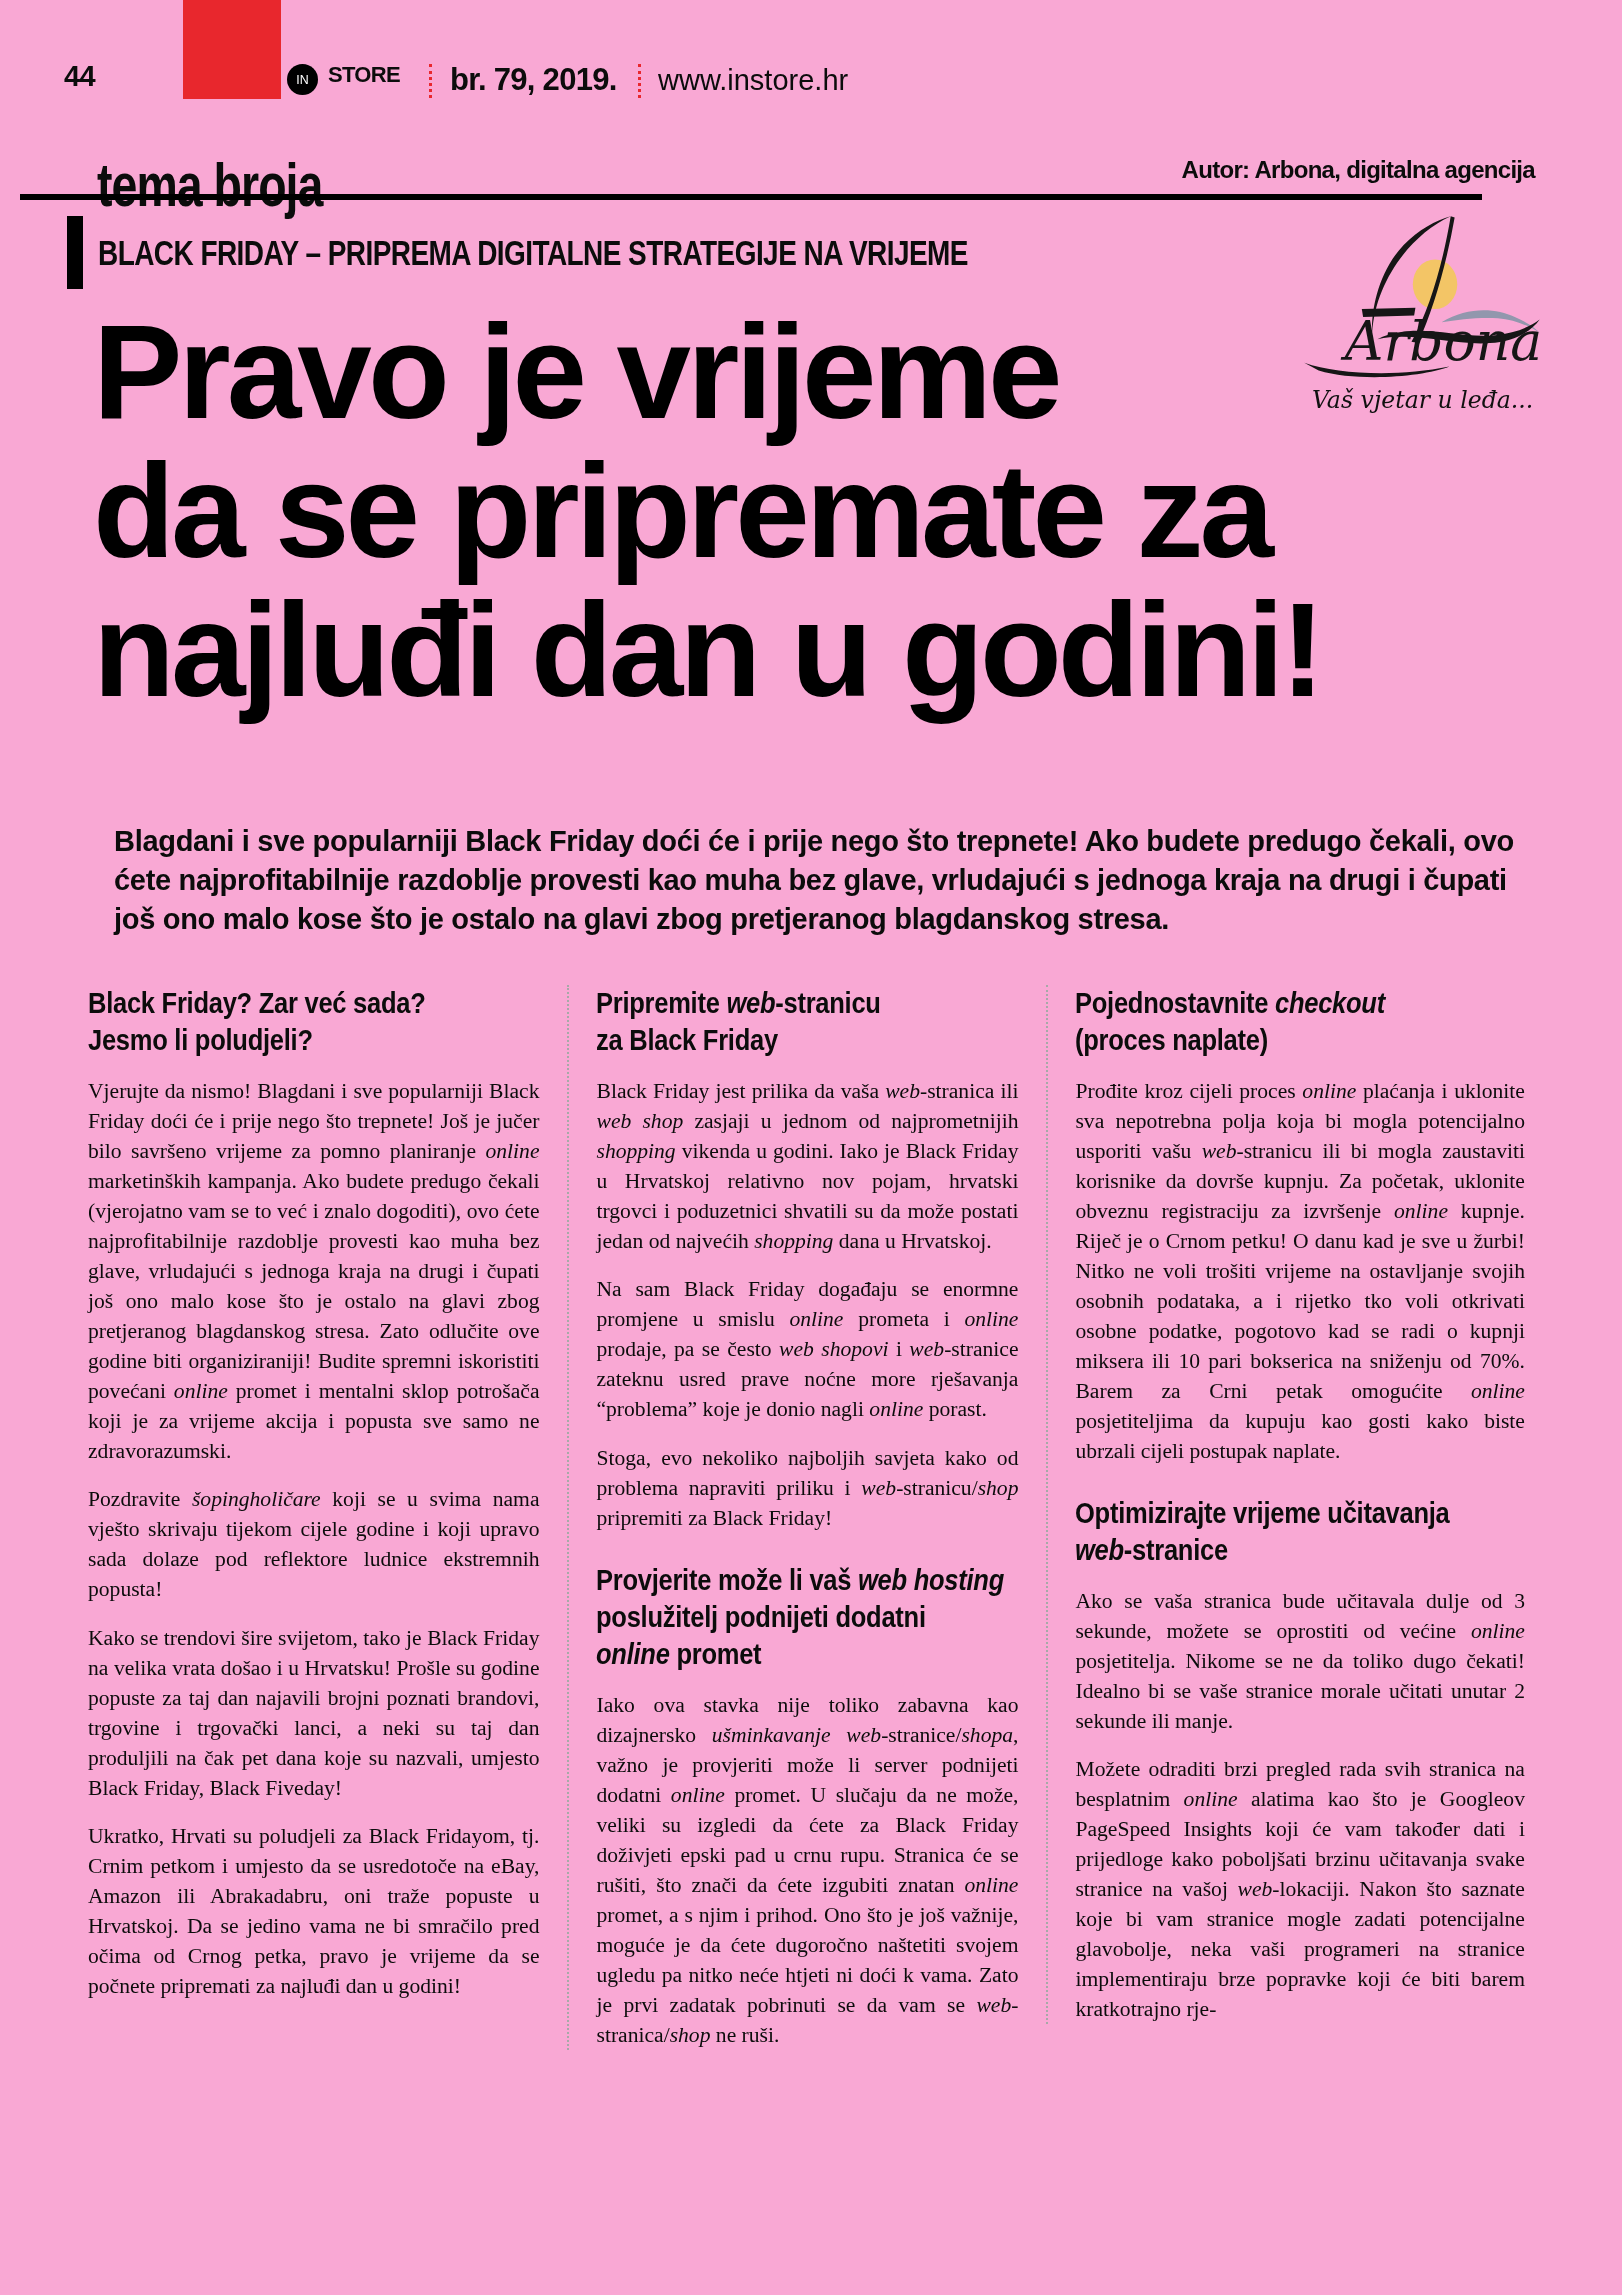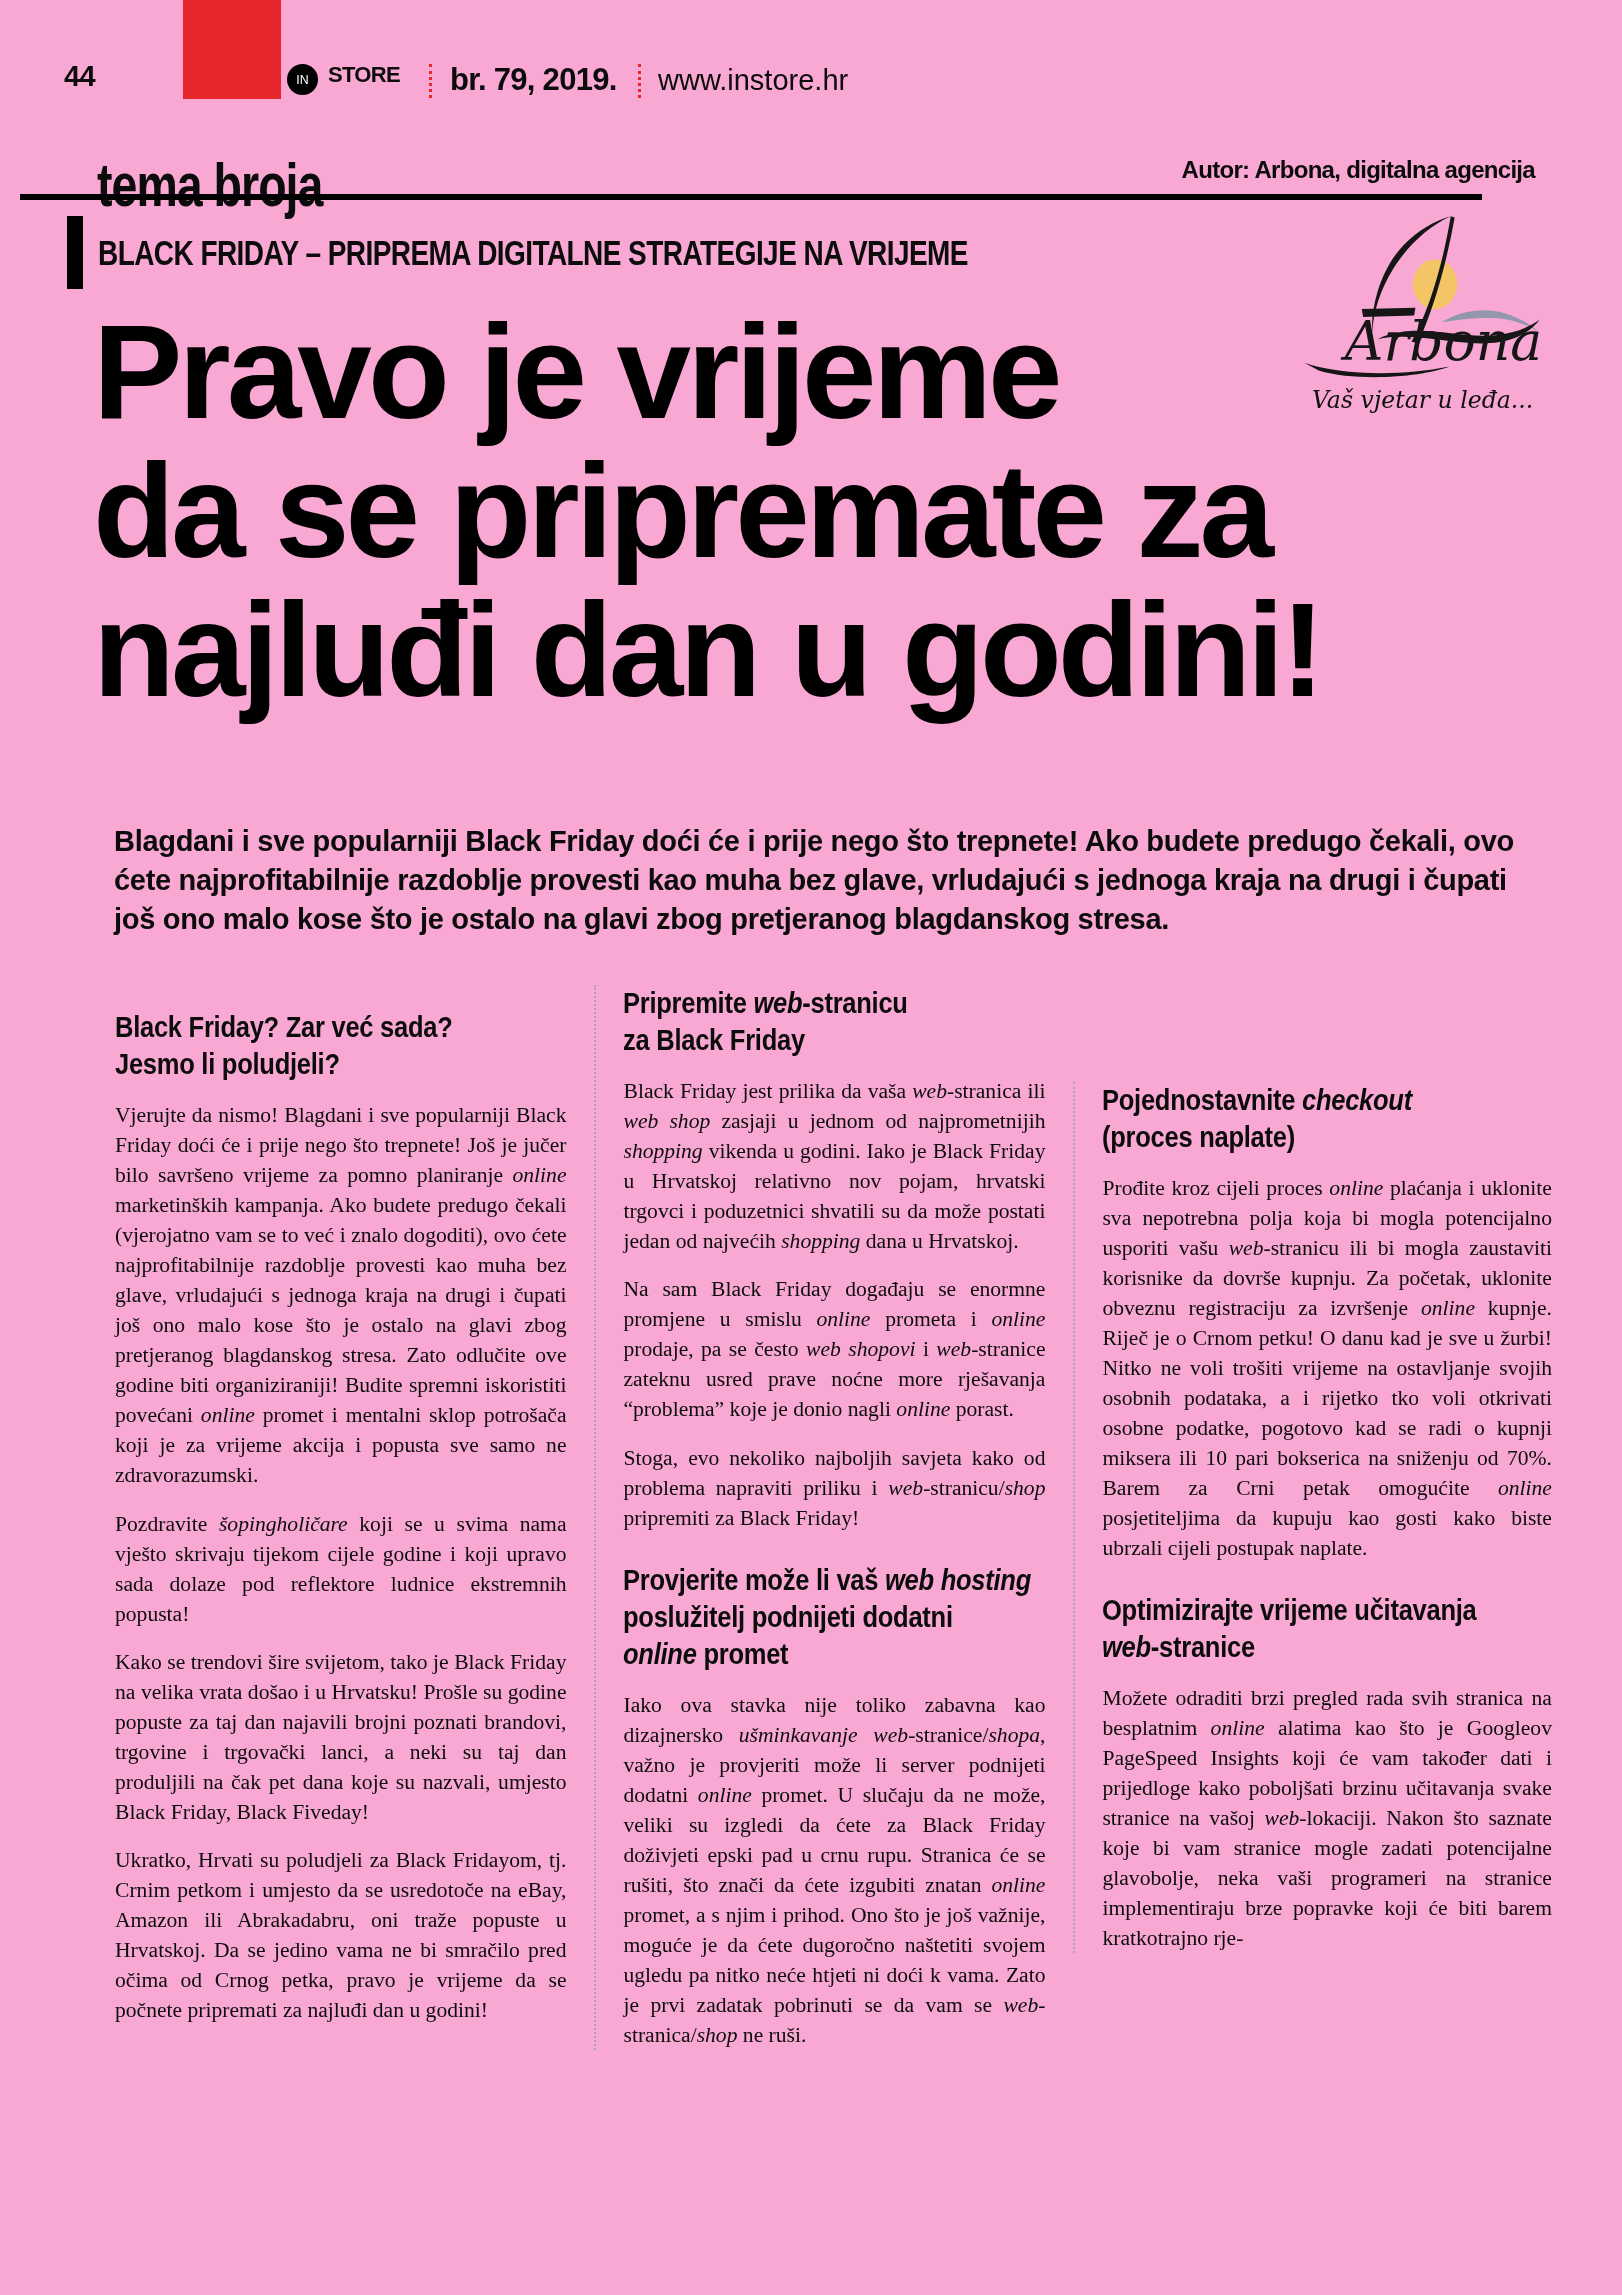--- a/index.html
+++ b/index.html
@@ -38,21 +38,21 @@
     font-size:134px;font-weight:bold;line-height:139px;letter-spacing:-3.9px;color:#000;}
   
   .arbona{position:absolute;left:1299px;top:211px;width:242px;height:222px;}
   .arbona svg{display:block;}
   .arbona-tagline{position:absolute;left:6px;top:175px;width:236px;
     font-family:"DejaVu Serif", serif;font-style:italic;font-size:23.6px;color:#111;white-space:nowrap;margin-left:7px;}
   
   .intro{position:absolute;left:98px;top:806px;width:1437px;margin:16px;
     font-size:29px;font-weight:bold;line-height:39px;text-align:left;letter-spacing:-0.3px;}
   
-  .cols{position:absolute;left:115px;top:985px;width:1437px;display:flex;align-items:center;}
+  .cols{position:absolute;left:88px;top:985px;width:1437px;display:flex;align-items:flex-start;}
   .col{width:33.333%;box-sizing:border-box;}
   .col-1{padding-right:27.5px;}
   .col-2{padding:0 27.5px;border-left:2px dotted #a8a8a8;}
   .col-3{padding-left:27.5px;border-left:2px dotted #a8a8a8;}
   .col-heading{margin:0 0 17px 0;font-size:29px;font-weight:bold;line-height:37px;
     letter-spacing:-0.3px;transform:scaleX(.88);transform-origin:left top;white-space:nowrap;}
   .col-heading.mid{margin-top:29px;}
   .col p{margin:0 0 18.3px 0;font-family:"Liberation Serif", serif;
     font-size:21.6px;line-height:30px;text-align:justify;color:#0c0c0c;}
   .col p:last-child{margin-bottom:0;}
@@ -120,18 +120,19 @@
       <p>Na sam Black Friday događaju se enormne promjene u smislu <i>online</i> prometa i <i>online</i> prodaje, pa se često <i>web shopovi</i> i <i>web</i>-stranice zateknu usred prave noćne more rješavanja “problema” koje je donio nagli <i>online</i> porast.</p>
       <p>Stoga, evo nekoliko najboljih savjeta kako od problema napraviti priliku i <i>web</i>-stranicu/<i>shop</i> pripremiti za Black Friday!</p>
       <h2 class="col-heading mid">Provjerite može li vaš <i>web hosting</i><br>poslužitelj podnijeti dodatni<br><i>online</i> promet</h2>
       <p>Iako ova stavka nije toliko zabavna kao dizajnersko <i>ušminkavanje web</i>-stranice/<i>shopa</i>, važno je provjeriti može li server podnijeti dodatni <i>online</i> promet. U slučaju da ne može, veliki su izgledi da ćete za Black Friday doživjeti epski pad u crnu rupu. Stranica će se rušiti, što znači da ćete izgubiti znatan <i>online</i> promet, a s njim i prihod. Ono što je još važnije, moguće je da ćete dugoročno naštetiti svojem ugledu pa nitko neće htjeti ni doći k vama. Zato je prvi zadatak pobrinuti se da vam se <i>web</i>-stranica/<i>shop</i> ne ruši.</p>
     </div>
 
     <div class="col col-3">
       <h2 class="col-heading">Pojednostavnite <i>checkout</i><br>(proces naplate)</h2>
       <p>Prođite kroz cijeli proces <i>online</i> plaćanja i uklonite sva nepotrebna polja koja bi mogla potencijalno usporiti vašu <i>web</i>-stranicu ili bi mogla zaustaviti korisnike da dovrše kupnju. Za početak, uklonite obveznu registraciju za izvršenje <i>online</i> kupnje. Riječ je o Crnom petku! O danu kad je sve u žurbi! Nitko ne voli trošiti vrijeme na ostavljanje svojih osobnih podataka, a i rijetko tko voli otkrivati osobne podatke, pogotovo kad se radi o kupnji miksera ili 10 pari bokserica na sniženju od 70%. Barem za Crni petak omogućite <i>online</i> posjetiteljima da kupuju kao gosti kako biste ubrzali cijeli postupak naplate.</p>
       <h2 class="col-heading mid">Optimizirajte vrijeme učitavanja<br><i>web</i>-stranice</h2>
+      <p>Ako se vaša stranica bude učitavala dulje od 3 sekunde, možete se oprostiti od većine <i>online</i> posjetitelja. Nikome se ne da toliko dugo čekati! Idealno bi se vaše stranice morale učitati unutar 2 sekunde ili manje.</p>
       <p>Možete odraditi brzi pregled rada svih stranica na besplatnim <i>online</i> alatima kao što je Googleov PageSpeed Insights koji će vam također dati i prijedloge kako poboljšati brzinu učitavanja svake stranice na vašoj <i>web</i>-lokaciji. Nakon što saznate koje bi vam stranice mogle zadati potencijalne glavobolje, neka vaši programeri na stranice implementiraju brze popravke koji će biti barem kratkotrajno rje-</p>
     </div>
 
   </div>
 </div>
 
 
 </body></html>

